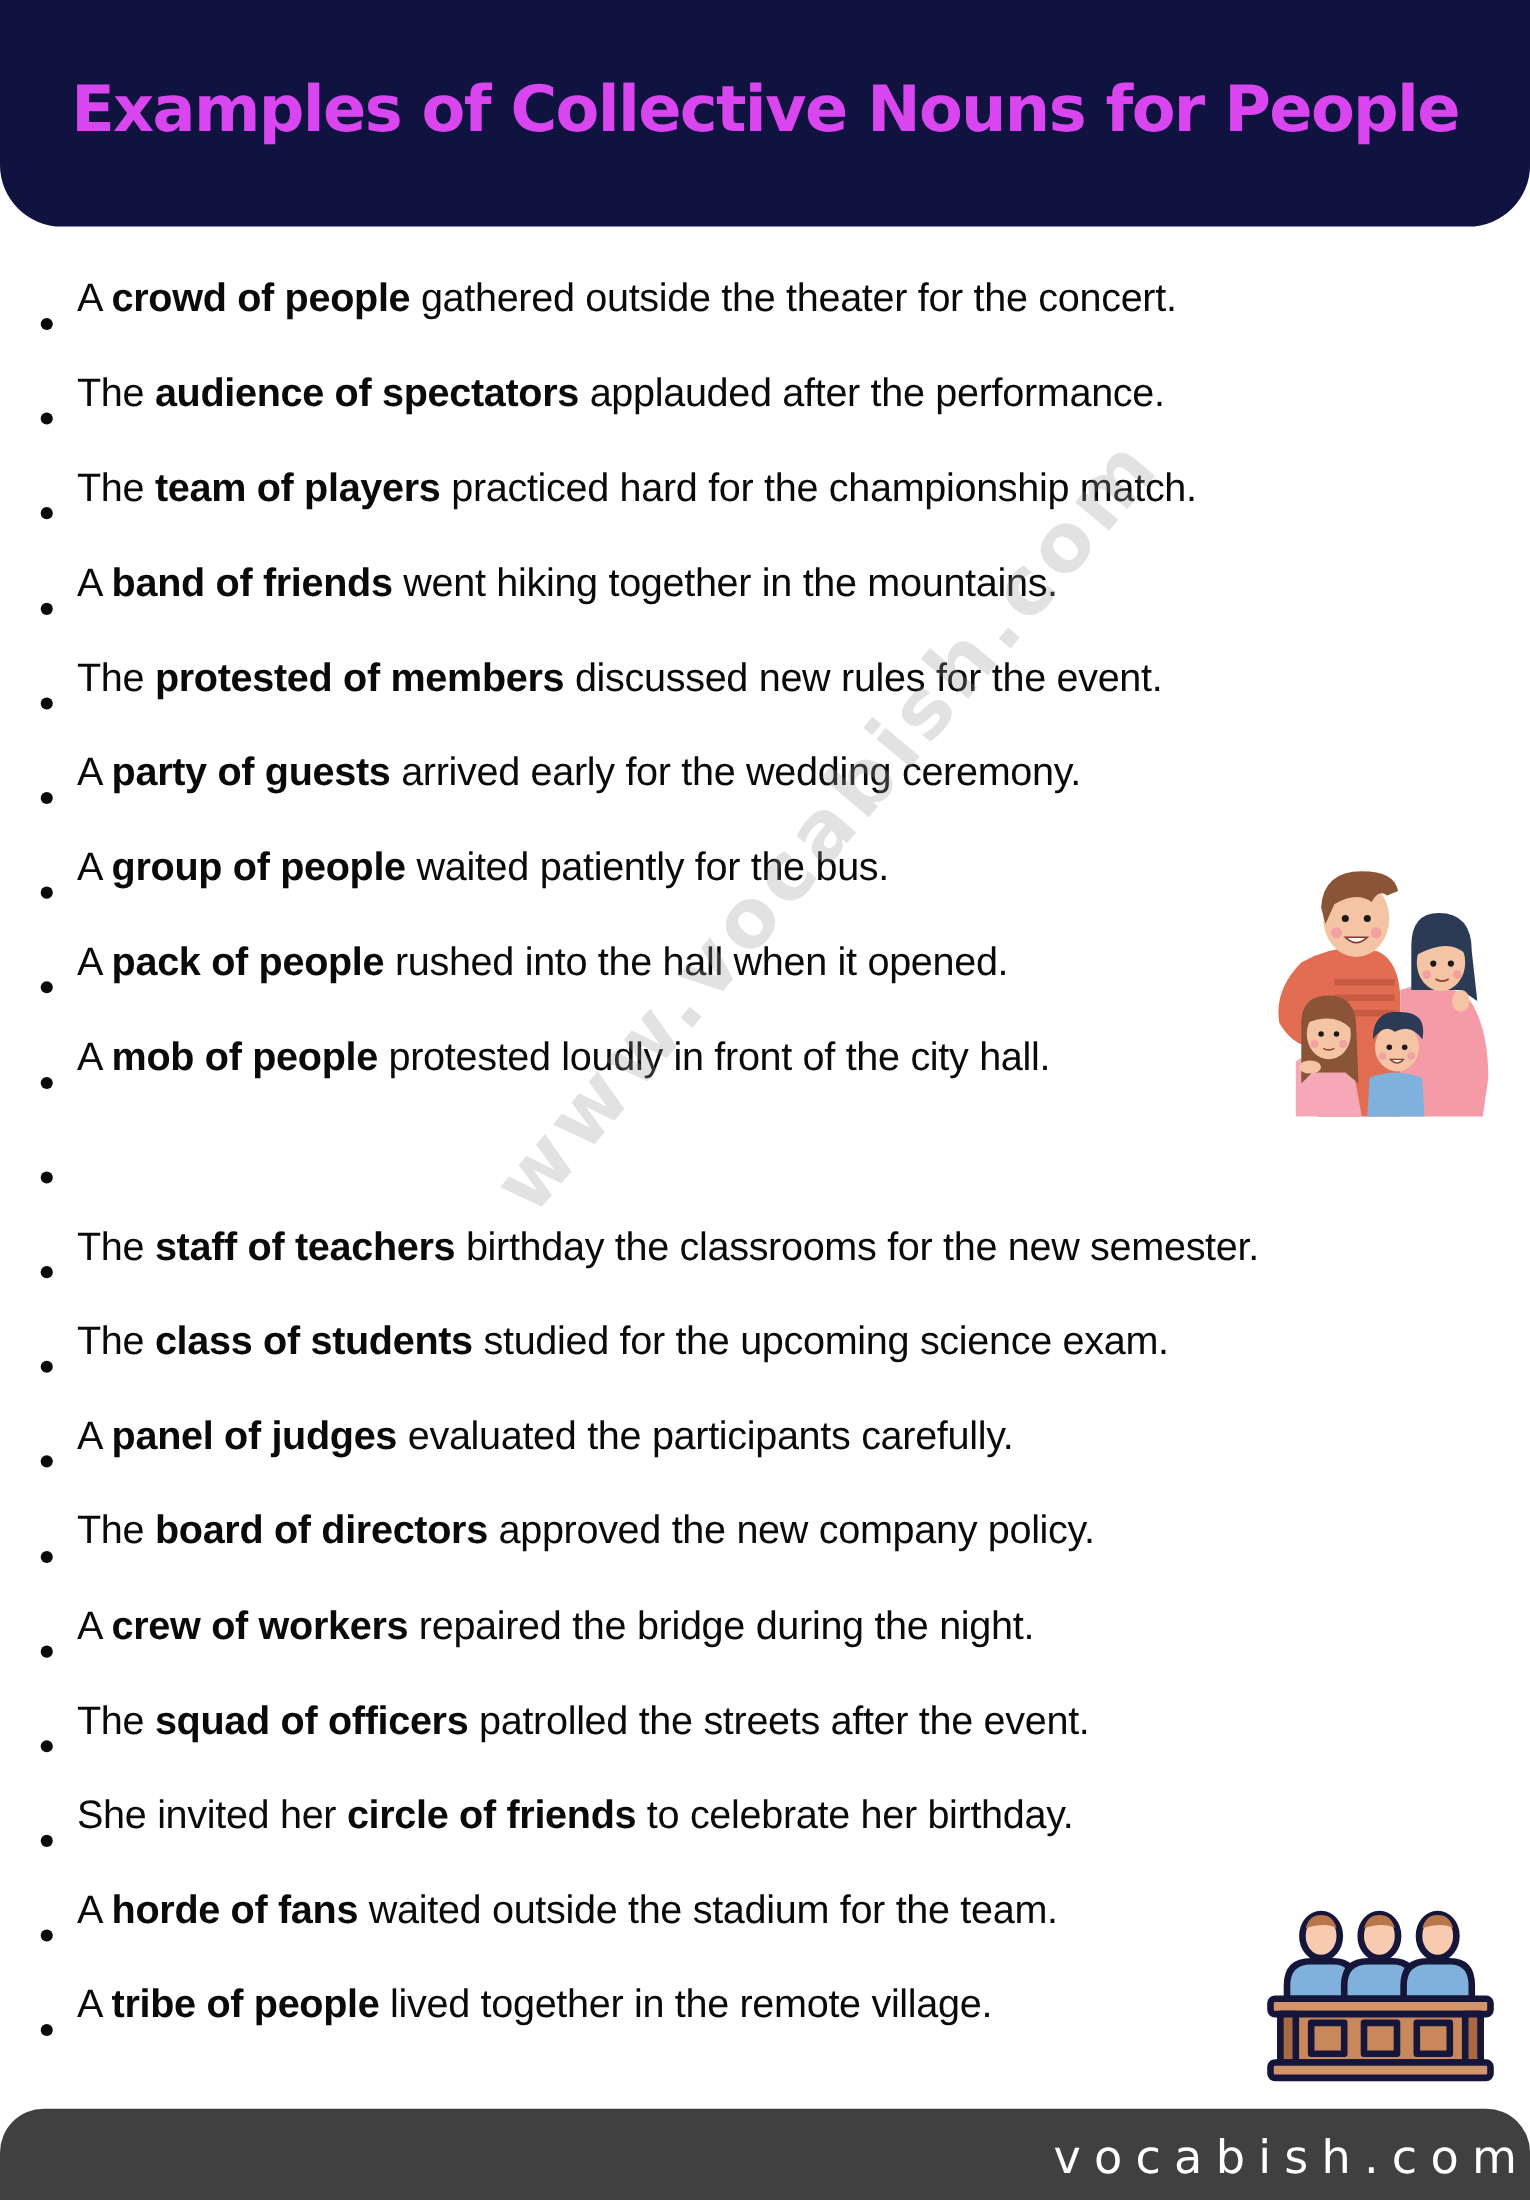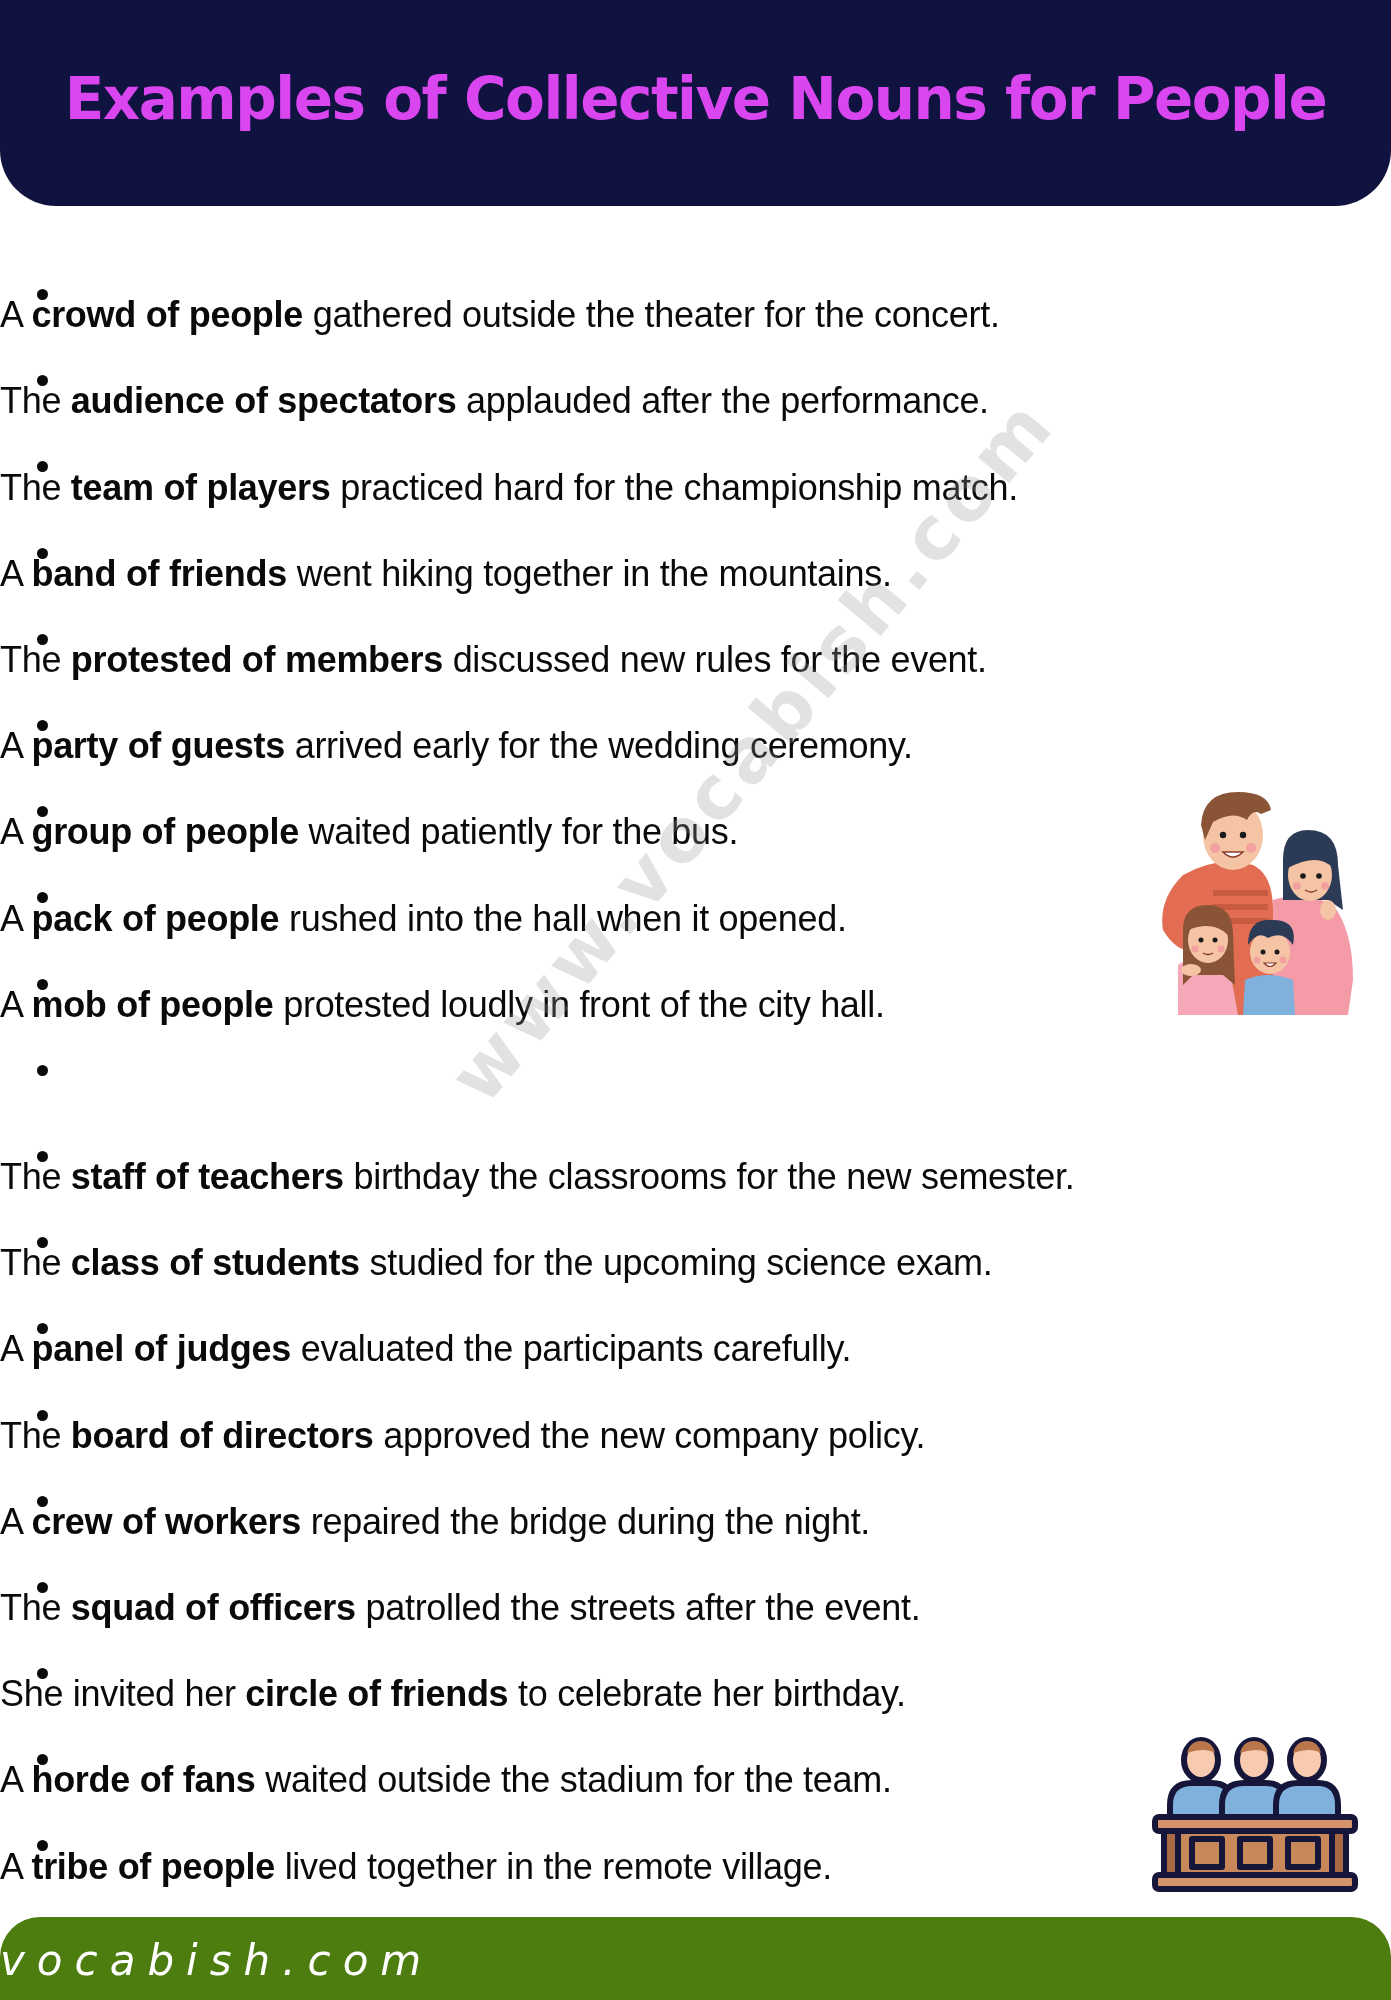--- a/index.html
+++ b/index.html
@@ -43,21 +43,22 @@
       top: 250px;
       width: 1391px;
       margin: 0;
       padding: 0;
       list-style: none;
     }
     .list-item {
       position: relative;
       height: 86.2px;
       display: flex;
-      align-items: flex-end;
+      align-items: flex-start;
+      padding-left: 70px;
       font-size: 36px;
       white-space: nowrap;
       letter-spacing: -0.3px;
     }
     .bullet {
       position: absolute;
       left: 37px;
       top: 50%;
       width: 11px;
       height: 11px;
@@ -102,26 +103,25 @@
       top: 1725px;
       width: 210px;
       height: 170px;
     }
     .footer {
       position: absolute;
       left: 0;
       top: 1917px;
       width: 1391px;
       height: 83px;
-      background: #4d7c0f;
+      background: #404040;
       border-radius: 40px 40px 0 0;
       display: flex;
       align-items: center;
-      justify-content: flex-start;
-      font-style: italic;
+      justify-content: flex-end;
     }
     .footer span {
       color: #ffffff;
       font-family: "DejaVu Sans", sans-serif;
       font-size: 42px;
       letter-spacing: 12px;
       transform: translateY(2px);
     }
   </style>
 </head>

